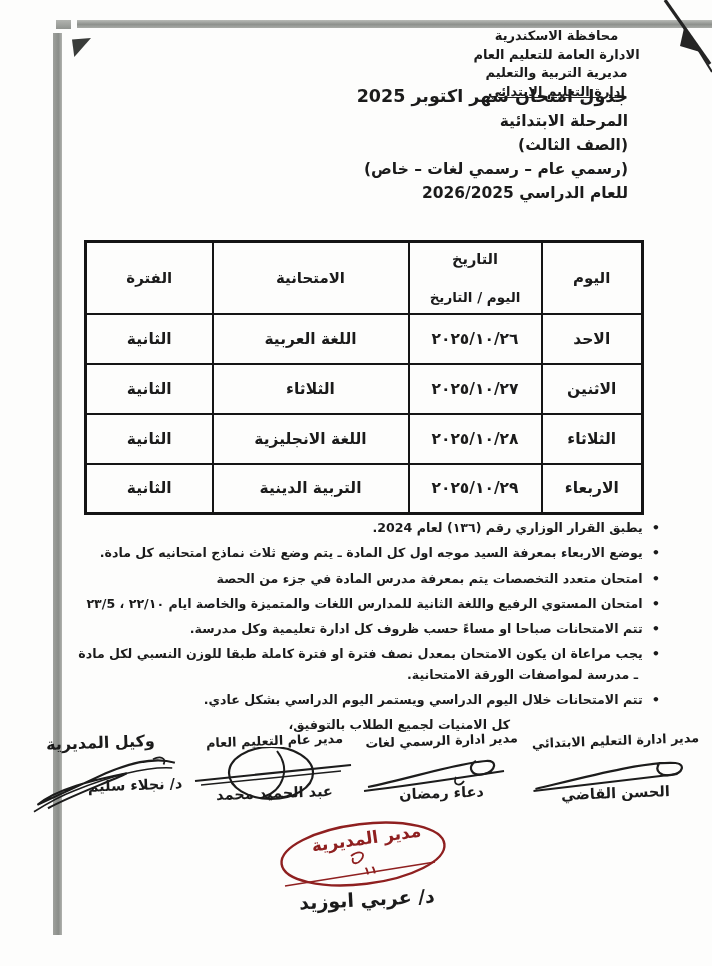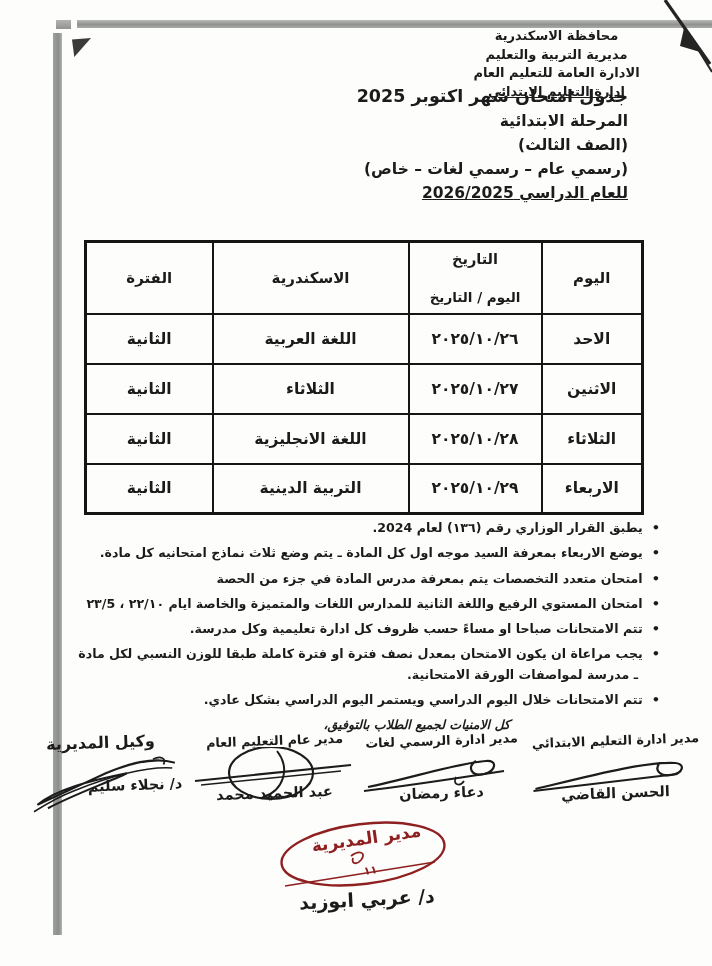--- a/index.html
+++ b/index.html
@@ -21,21 +21,21 @@
   
   .letterhead { position:absolute; top:27px; right:48px; width:215px; text-align:center;
                 font-weight:bold; font-size:13px; line-height:18.5px; direction:rtl; }
   .letterhead .u { text-decoration:underline; }
 
   
   .title-block { position:absolute; top:86px; left:0; width:628px; text-align:right;
                  direction:rtl; font-weight:bold; }
   .title-block .t1 { font-size:17.5px; margin-bottom:6px; }
   .title-block .t2, .title-block .t3, .title-block .t4 { font-size:15.5px; margin-bottom:6px; }
-  .title-block .t5 { font-size:15.5px; text-decoration:underline; }
+  .title-block .t5 { font-size:15.5px; }
 
   
   .sched { position:absolute; top:240px; left:84px; width:557px; border-collapse:collapse;
            direction:rtl; table-layout:fixed; }
   .sched th, .sched td { border:2.5px solid #151515; font-weight:bold; text-align:center;
            vertical-align:middle; padding:0; }
   .sched { border:3px solid #151515; }
   .col-day{width:101px}.col-date{width:133px}.col-subj{width:196px}.col-per{width:127px}
   .sched thead th { height:72px; font-size:15px; }
   .sched tbody td { height:50px; font-size:15.5px; }
@@ -44,21 +44,21 @@
   .date-head .dh-top { font-size:14.5px; }
   .date-head .dh-bot { font-size:13.5px; }
   .cell-date { font-size:14px; letter-spacing:2px; }
 
   
   .notes { position:absolute; top:519px; right:52px; width:612px; direction:rtl;
            font-weight:bold; font-size:12.6px; line-height:1.45; }
   .note-item { display:flex; gap:9px; margin-bottom:7px; }
   .note-item .blt { font-size:13px; line-height:1.4; }
   .note-sub { padding-right:22px; margin-top:-5px; margin-bottom:7px; }
-  .note-closing { padding-right:150px; margin-top:3px;font-style:italic; }
+  .note-closing { padding-right:150px; margin-top:3px; }
 
   
   .signatures { position:absolute; top:733px; left:10px; width:696px; direction:rtl;
                 display:flex; }
   .sig-block { position:relative; height:100px; }
   .sig-b1{width:26%}.sig-b2{width:24%}.sig-b3{width:24%}.sig-b4{width:26%}
   .sig-title { text-align:center; font-weight:bold; font-size:12.8px;
                transform:rotate(-2deg); }
   .sig-name { position:absolute; width:100%; text-align:center; font-weight:bold;
               font-size:14.5px; transform:rotate(-2deg); top:52px; }
@@ -83,22 +83,22 @@
   <div class="bar-left"></div>
   <div class="corner-tri"></div>
   <svg class="arrow-mark" viewBox="0 0 120 150">
     <line x1="73" y1="0" x2="118" y2="64" stroke="#242424" stroke-width="3.2"></line>
     <polygon points="92,28 108,52 88,46" fill="#242424"></polygon>
     <line x1="104" y1="46" x2="120" y2="72" stroke="#242424" stroke-width="2"></line>
   </svg>
 
   <header class="letterhead">
     <div>محافظة الاسكندرية</div>
+    <div>الادارة العامة للتعليم العام</div>
     <div>مديرية التربية والتعليم</div>
-    <div>الادارة العامة للتعليم العام</div>
     <div class="u">ادارة التعليم الابتدائي</div>
   </header>
 
   <section class="title-block">
     <div class="t1">جدول امتحان شهر اكتوبر 2025</div>
     <div class="t2">المرحلة الابتدائية</div>
     <div class="t3">(الصف الثالث)</div>
     <div class="t4">(رسمي عام – رسمي لغات – خاص)</div>
     <div class="t5">للعام الدراسي 2026/2025</div>
   </section>
@@ -112,21 +112,21 @@
     </colgroup>
     <thead>
       <tr>
         <th>اليوم</th>
         <th>
           <div class="date-head">
             <span class="dh-top">التاريخ</span>
             <span class="dh-bot">اليوم / التاريخ</span>
           </div>
         </th>
-        <th>الاسكندرية</th>
+        <th>الامتحانية</th>
         <th>الفترة</th>
       </tr>
     </thead>
     <tbody>
       <tr>
         <td>الاحد</td>
         <td class="cell-date">٢٠٢٥/١٠/٢٦</td>
         <td>اللغة العربية</td>
         <td>الثانية</td>
       </tr>

